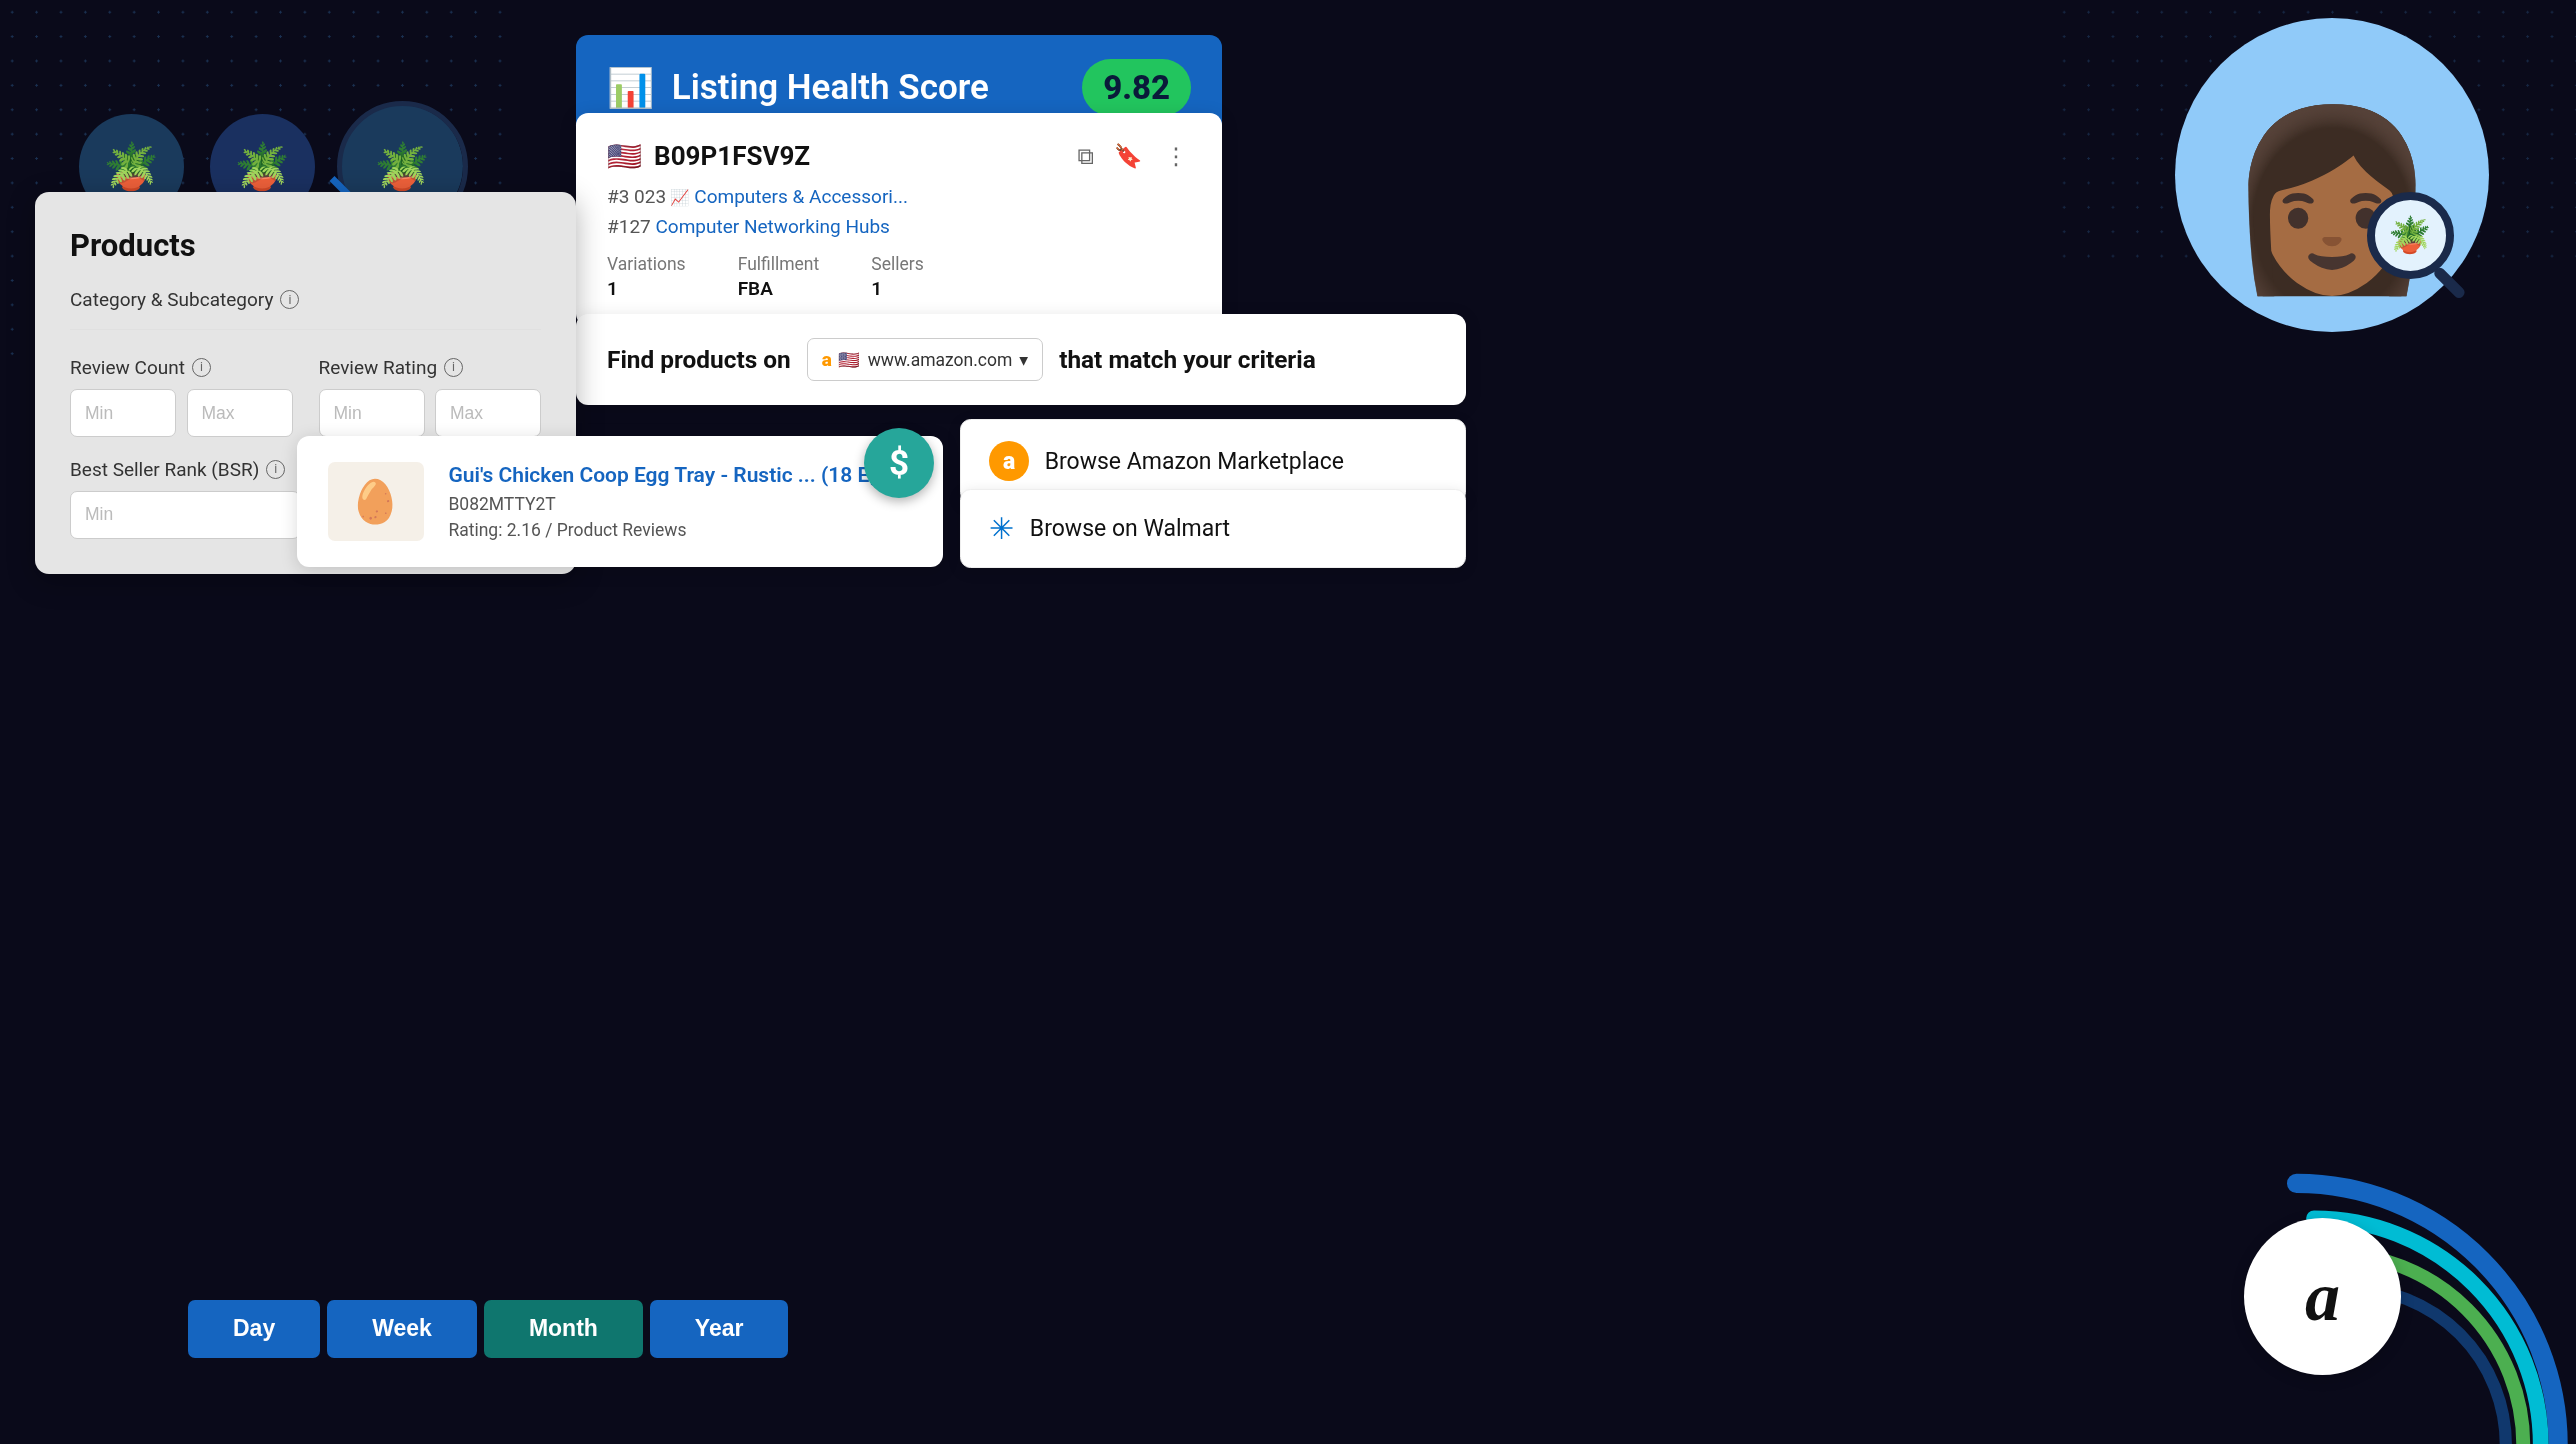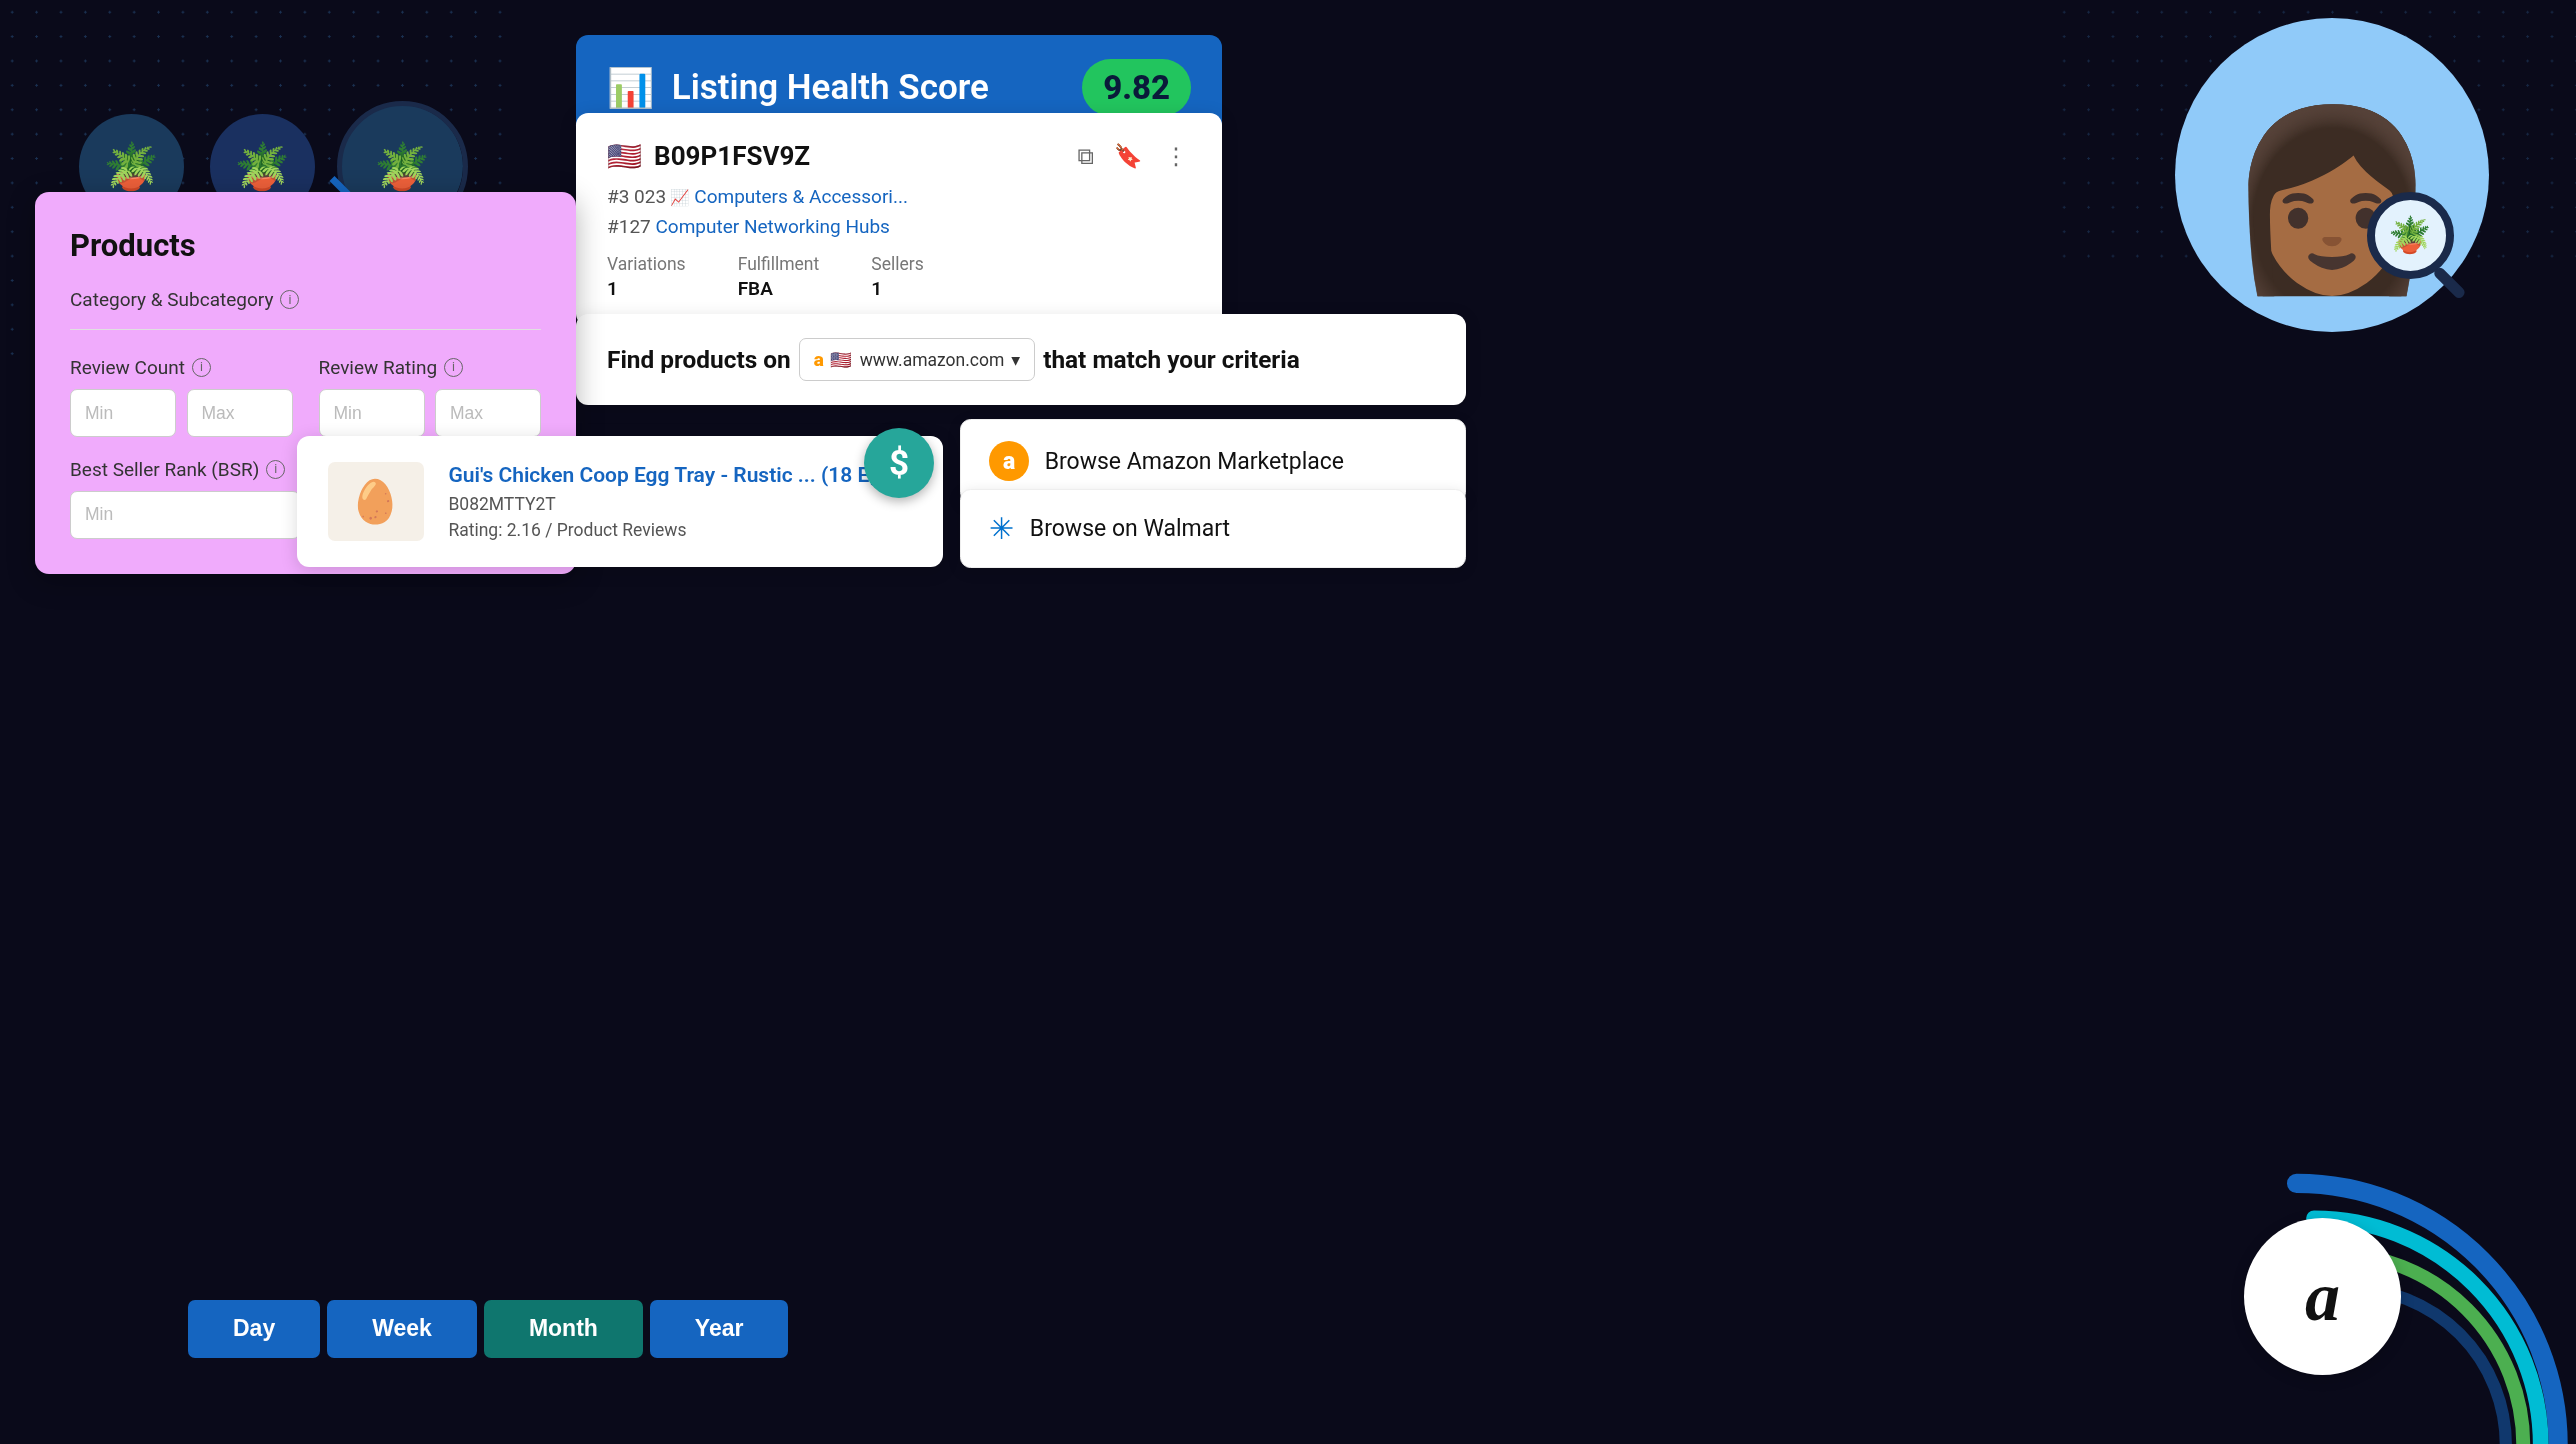--- a/index.html
+++ b/index.html
@@ -55,21 +55,21 @@
       border: 5.2px solid #1a2a4a;
       top: -4.4px; left: -4.4px;
     }
 
     
     .products-panel {
       position: absolute;
       top: 192px;
       left: 35px;
       width: 541px;
-      background: #f0abfc;
+      background: #e5e5e5;
       border-radius: 14px;
       padding: 35px;
       box-shadow: 0 7px 28px rgba(0,0,0,0.3);
       z-index: 10;
     }
     .products-title {
       font-size: 31px;
       font-weight: 700;
       color: #111;
       margin-bottom: 24.4px;
@@ -235,21 +235,21 @@
     .find-products-bar {
       position: absolute;
       top: 314px;
       left: 576px;
       width: 890px;
       background: white;
       border-radius: 12.2px;
       padding: 24.4px 31px;
       display: flex;
       align-items: center;
-      gap: 8px;
+      gap: 16px;
       box-shadow: 0 3.5px 17.5px rgba(0,0,0,0.12);
       z-index: 10;
     }
     .find-label {
       font-size: 24.4px;
       font-weight: 700;
       color: #111;
       white-space: nowrap;
     }
     .amazon-domain-select {

